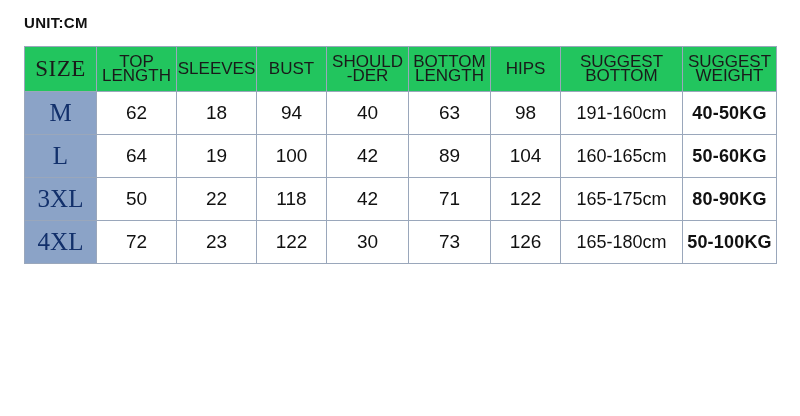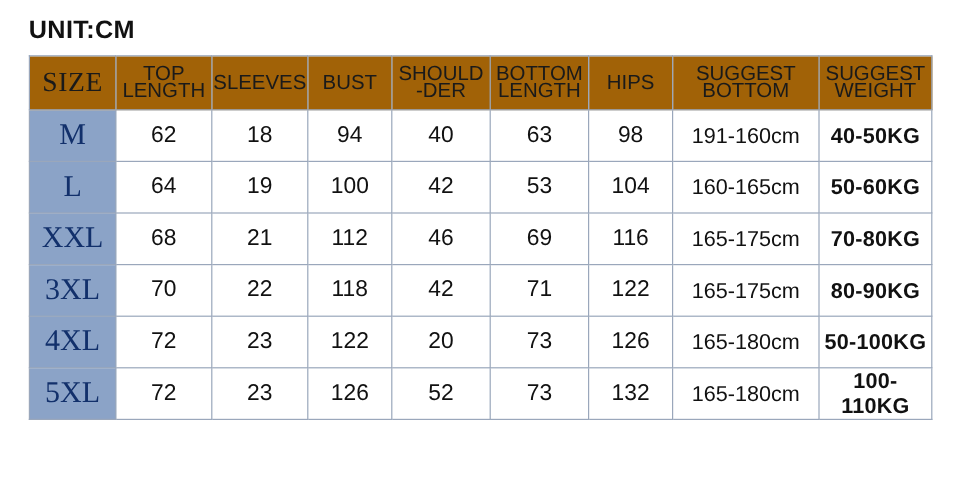--- a/index.html
+++ b/index.html
@@ -16,21 +16,21 @@
   .page {
     position: relative;
     width: 800px;
     height: 416px;
     box-sizing: border-box;
   }
   .unit-label {
     position: absolute;
     left: 24px;
     top: 14px;
-    font-size: 21px;
+    font-size: 15px;
     font-weight: 700;
     color: #111111;
     letter-spacing: 0.3px;
   }
   .table-wrap {
     position: absolute;
     left: 24px;
     top: 46px;
     width: 752px;
   }
@@ -41,21 +41,21 @@
   }
   table.size-table td,
   table.size-table th {
     border: 1px solid #9aa7bb;
     padding: 0;
     text-align: center;
     vertical-align: middle;
   }
   
   thead tr {
-    background: #a16207;
+    background: #22c55e;
     margin-top: 17px;
   }
   thead th {
     height: 44px;
     color: #1a1a1a;
     font-weight: 400;
     font-size: 17px;
     line-height: 14px;
   }
   thead th.size-head {
@@ -169,66 +169,44 @@
           <td>98</td>
           <td class="height-cell">191-160cm</td>
           <td class="weight-cell">40-50KG</td>
         </tr>
         <tr>
           <td class="size-cell">L</td>
           <td>64</td>
           <td>19</td>
           <td>100</td>
           <td>42</td>
-          <td>53</td>
+          <td>89</td>
           <td>104</td>
           <td class="height-cell">160-165cm</td>
           <td class="weight-cell">50-60KG</td>
         </tr>
         <tr>
-          <td class="size-cell">XXL</td>
-          <td>68</td>
-          <td>21</td>
-          <td>112</td>
-          <td>46</td>
-          <td>69</td>
-          <td>116</td>
-          <td class="height-cell">165-175cm</td>
-          <td class="weight-cell">70-80KG</td>
-        </tr>
-        <tr>
           <td class="size-cell">3XL</td>
-          <td>70</td>
+          <td>50</td>
           <td>22</td>
           <td>118</td>
           <td>42</td>
           <td>71</td>
           <td>122</td>
           <td class="height-cell">165-175cm</td>
           <td class="weight-cell">80-90KG</td>
         </tr>
         <tr>
           <td class="size-cell">4XL</td>
           <td>72</td>
           <td>23</td>
           <td>122</td>
-          <td>20</td>
+          <td>30</td>
           <td>73</td>
           <td>126</td>
           <td class="height-cell">165-180cm</td>
           <td class="weight-cell">50-100KG</td>
         </tr>
-        <tr>
-          <td class="size-cell">5XL</td>
-          <td>72</td>
-          <td>23</td>
-          <td>126</td>
-          <td>52</td>
-          <td>73</td>
-          <td>132</td>
-          <td class="height-cell">165-180cm</td>
-          <td class="weight-cell">100-110KG</td>
-        </tr>
       </tbody>
     </table>
   </div>
 
 </div>
 
 </body></html>

